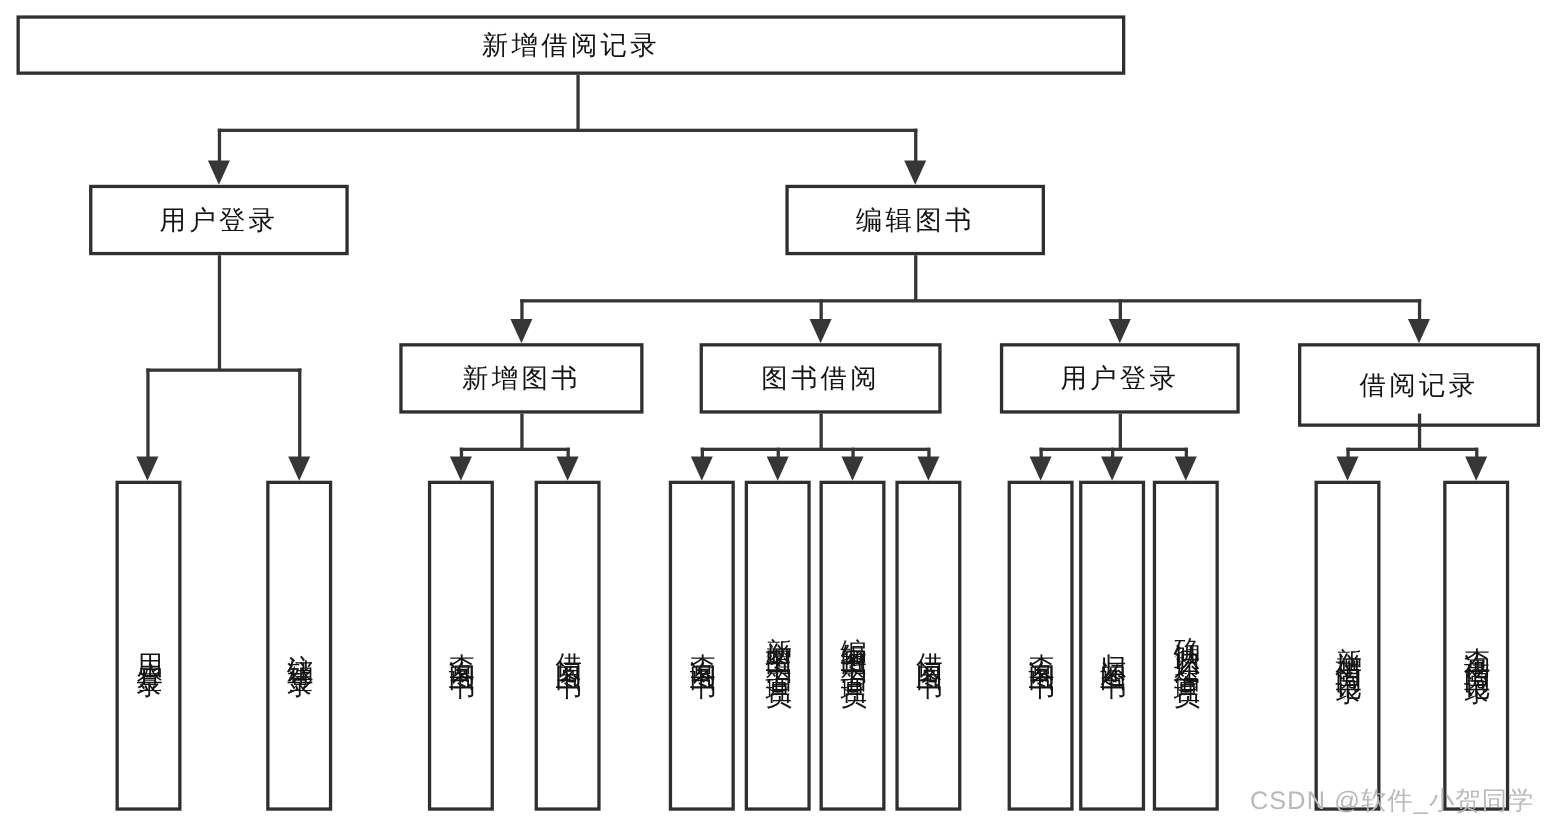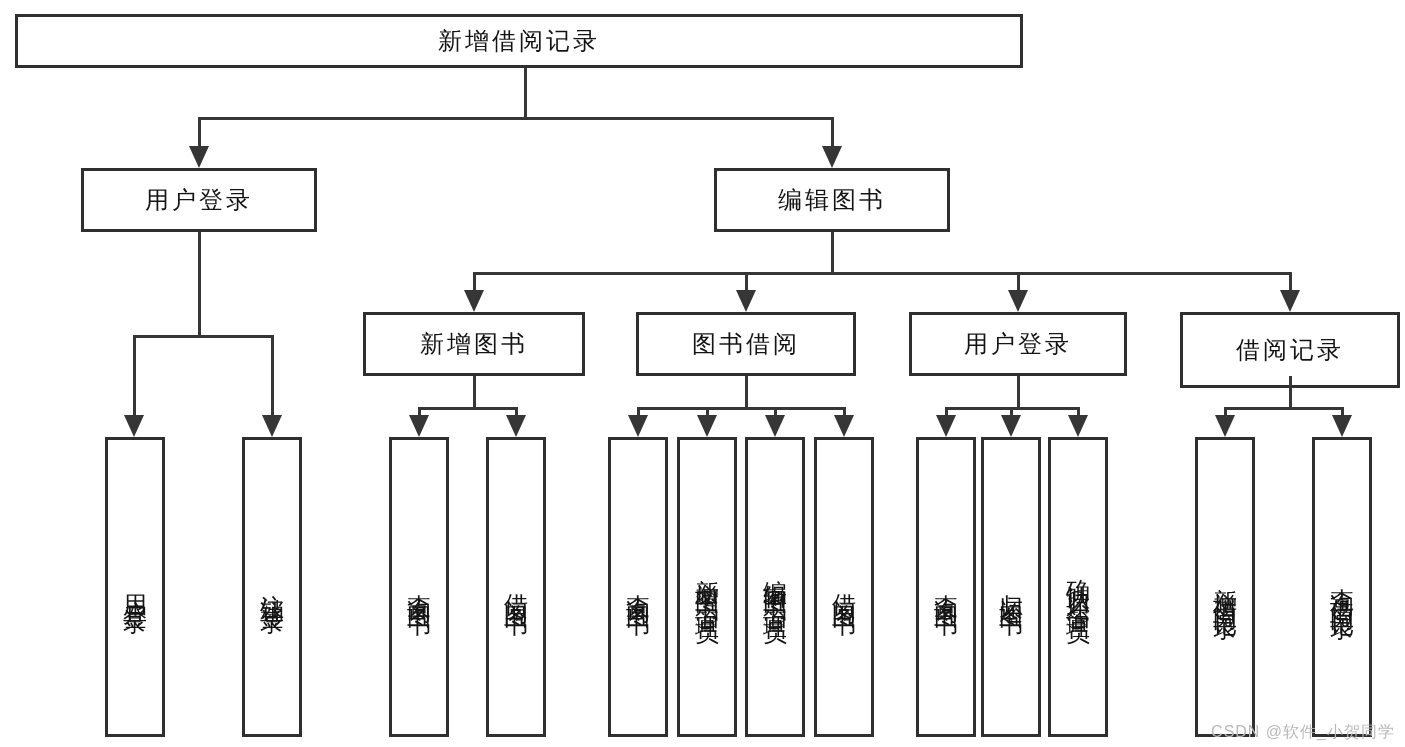--- a/index.html
+++ b/index.html
@@ -16,21 +16,21 @@
     writing-mode:vertical-rl;letter-spacing:6px;line-height:1;white-space:normal;
   }
   .vline{position:absolute;width:3px;background:#363636;}
   .hline{position:absolute;height:3px;background:#363636;}
   .arrow{
     position:absolute;width:0;height:0;
     border-left:10px solid transparent;border-right:10px solid transparent;
     border-top:22px solid #363636;
   }
   .watermark{
-    position:absolute;right:10px;bottom:4px;font-size:16px;color:#b9b9b9;
+    position:absolute;right:10px;bottom:4px;font-size:23px;color:#b9b9b9;
     letter-spacing:1px;white-space:nowrap;
   }
 </style>
 </head>
 <body>
 
 <div class="stage">
 
   <div class="node" style="left:15px;top:14px;width:1008px;height:54px">
     <span>新增借阅记录</span>

